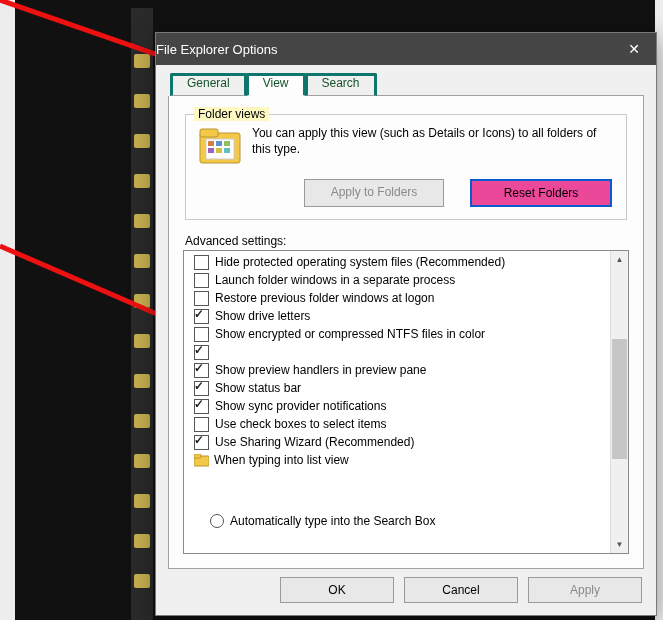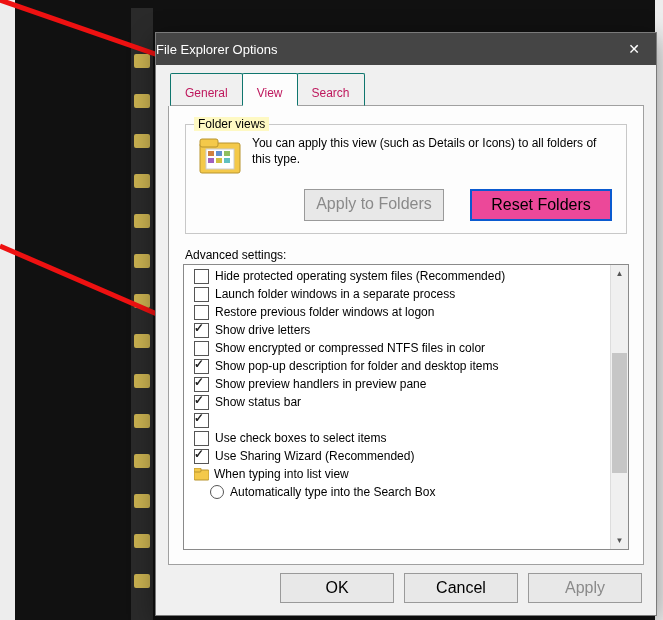--- a/index.html
+++ b/index.html
@@ -67,29 +67,29 @@
     display: flex; flex-direction: column;
   }
 
   
   .tabstrip {
     display: flex;
     margin-left: 2px;
     border-bottom: 1px solid #a0a0a0;
   }
   .tab {
-    padding: 12px 14px 5px 14px;
+    padding: 0 14px 5px 14px;
     margin-bottom: -1px;
     background: #f0f0f0;
-    border: 1px solid #0f766e;
+    border: 3px solid #0f766e;
     border-bottom: 1px solid #a0a0a0;
     border-top-left-radius: 2px;
     border-top-right-radius: 2px;
     margin-right: -1px;
-    color: #be185d;
+    color: #14532d;
   }
   .tab.active {
     background: #fdfdfd;
     border-bottom: 1px solid #fdfdfd;
     position: relative;
     z-index: 2;
   }
   .tabpanel {
     flex: 1;
     background: #fdfdfd;
@@ -121,21 +121,21 @@
   }
   .folder-text { line-height: 1.35; }
   .group-buttons {
     display: flex; justify-content: flex-end;
     margin-top: 10px; padding-right: 4px;
   }
   .btn {
     min-width: 118px;
     padding: 5px 10px;
     font-family: inherit;
-    font-size: 16px;
+    font-size: 12px;
     background: #e8e8e8;
     border: 1px solid #9a9a9a;
     color: #000;
     margin-left: 10px;
     text-align: center;
   }
   .btn.disabled { color: #8a8a8a; }
   .btn.primary {
     background: #ec4899;
     border: 2px solid #0a5ad0;
@@ -178,21 +178,21 @@
     font-weight: bold;
     color: #222;
   }
   .list-item .radio {
     width: 12px; height: 12px;
     border: 1px solid #555;
     border-radius: 50%;
     margin-right: 6px;
     flex-shrink: 0;
   }
-  .list-item.indent1 { padding-left: 22px; }
+  .list-item.indent1 { padding-left: 22px; margin-top: 43px; }
   .list-item .tree-icon {
     width: 15px; height: 13px;
     margin-right: 5px;
     flex-shrink: 0;
   }
   .scrollbar {
     width: 17px;
     background: #f0f0f0;
     border-left: 1px solid #ddd;
     position: relative;
@@ -314,32 +314,32 @@
             <div class="list-item">
               <span class="chk checked"></span>
               <span>Show drive letters</span>
             </div>
             <div class="list-item">
               <span class="chk"></span>
               <span>Show encrypted or compressed NTFS files in color</span>
             </div>
             <div class="list-item">
               <span class="chk checked"></span>
-              <span>Show pop-up description for folder and desktop items</span>
             </div>
             <div class="list-item">
               <span class="chk checked"></span>
               <span>Show preview handlers in preview pane</span>
             </div>
             <div class="list-item">
               <span class="chk checked"></span>
               <span>Show status bar</span>
             </div>
             <div class="list-item">
               <span class="chk checked"></span>
+              <span>Show sync provider notifications</span>
             </div>
             <div class="list-item">
               <span class="chk"></span>
               <span>Use check boxes to select items</span>
             </div>
             <div class="list-item">
               <span class="chk checked"></span>
               <span>Use Sharing Wizard (Recommended)</span>
             </div>
             <div class="list-item">

